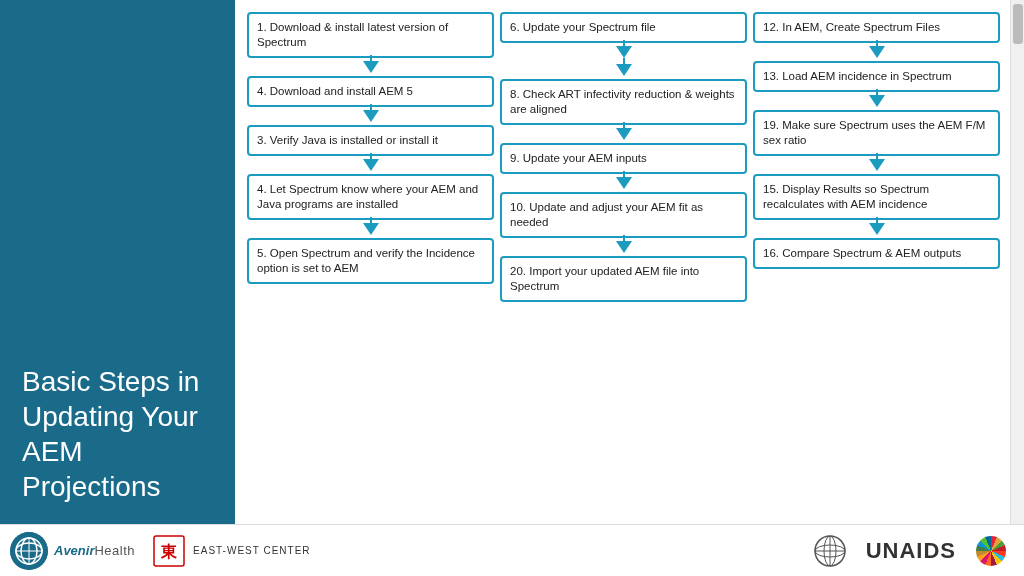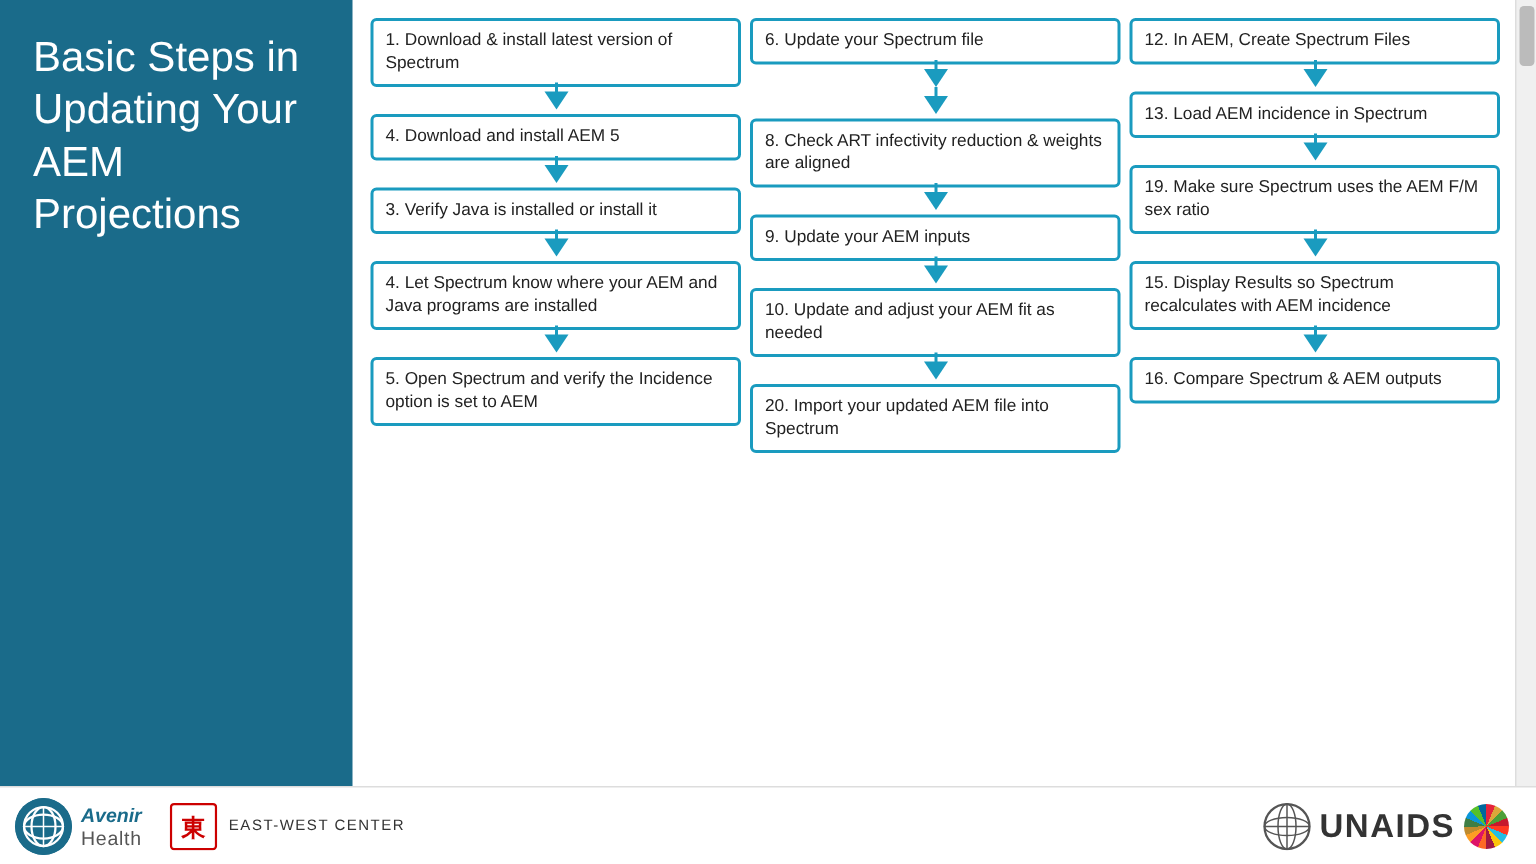--- a/index.html
+++ b/index.html
@@ -19,21 +19,21 @@
       overflow: hidden;
     }
 
     
     .sidebar {
       background: #1a6b8a;
       width: 235px;
       min-width: 235px;
       display: flex;
       flex-direction: column;
-      justify-content: flex-start;
+      justify-content: flex-end;
       padding: 20px 22px;
     }
     .sidebar-title {
       color: #fff;
       font-size: 28px;
       font-weight: 300;
       line-height: 1.25;
     }
 
     
@@ -117,21 +117,21 @@
       border-radius: 50%;
       background: #1a6b8a;
       display: flex;
       align-items: center;
       justify-content: center;
       overflow: hidden;
       position: relative;
     }
     .avenir-text {
       display: flex;
-      flex-direction: column;
+      flex-direction: row;
     }
     .avenir-name {
       font-size: 13px;
       font-weight: bold;
       color: #1a6b8a;
       font-style: italic;
     }
     .avenir-sub {
       font-size: 13px;
       color: #555;
@@ -157,21 +157,21 @@
     }
 
     .footer-right {
       display: flex;
       align-items: center;
       gap: 8px;
     }
     .unaids-logo {
       display: flex;
       align-items: center;
-      gap: 6px;
+      gap: 20px;
     }
     .unaids-globe {
       width: 32px;
       height: 32px;
     }
     .unaids-text {
       font-size: 22px;
       font-weight: bold;
       color: #333;
       letter-spacing: 1px;

